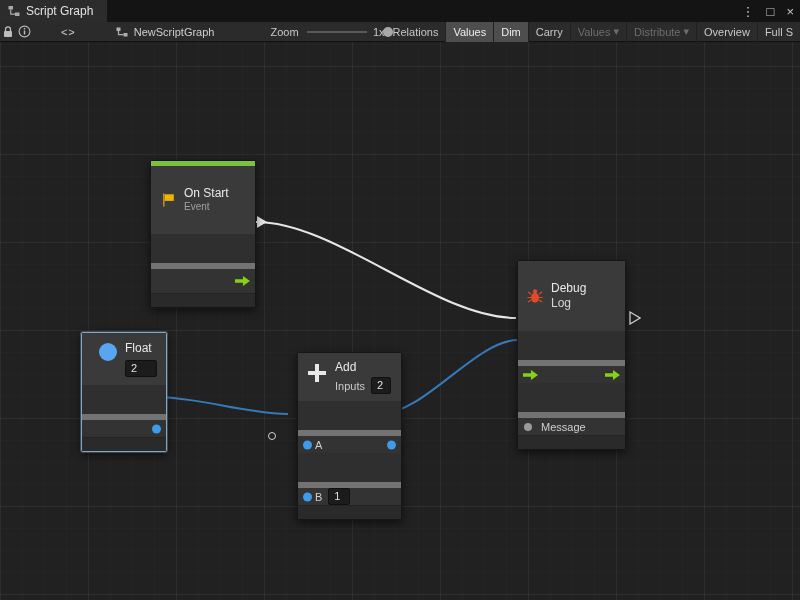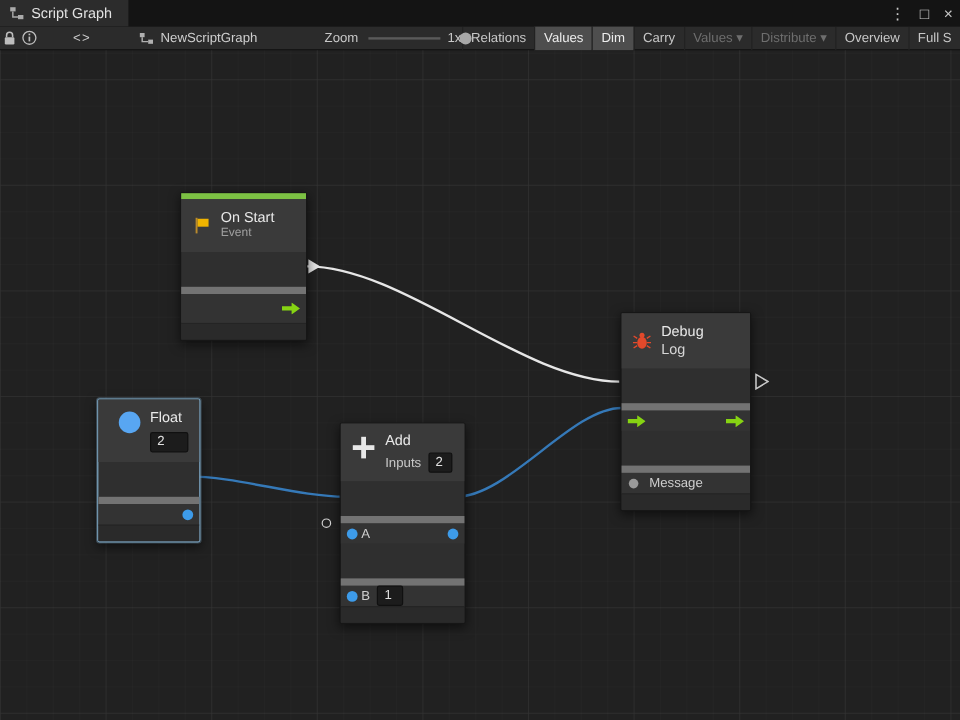--- a/index.html
+++ b/index.html
@@ -39,21 +39,21 @@
       linear-gradient(90deg, rgba(255,255,255,0.015) 1px, transparent 1px),
       linear-gradient(#2a2a2a 1px, transparent 1px),
       linear-gradient(90deg, #2a2a2a 1px, transparent 1px);
     background-size:22px 22px,22px 22px,88px 88px,88px 88px;
     background-position:0 2px,0 0,0 24px,0 0;}
   .wires{position:absolute;left:0;top:0;pointer-events:none;}
 
   
   .node{position:absolute;background:#2f2f2f;border:1px solid #161616;border-radius:2px;
     color:#dddddd;font-size:11px;box-shadow:0 3px 9px rgba(0,0,0,.55);}
-  .node-header{display:flex;align-items:center;gap:8px;padding:8px 9px;background:#3a3a3a;}
+  .node-header{display:flex;align-items:center;gap:8px;padding:20px 9px;background:#3a3a3a;}
   .node-titles{display:flex;flex-direction:column;line-height:14px;}
   .node-title{font-size:12px;color:#e9e9e9;}
   .node-sub{font-size:10px;color:#a0a0a0;}
   .node-row{position:relative;display:flex;align-items:center;height:23px;background:#333333;
     border-top:6px solid #737373;padding:0 8px;box-sizing:border-box;margin-top:29px;}
   .node-footer{height:13px;background:#2a2a2a;border-top:1px solid #242424;}
   .value-field{background:#1c1c1c;border:1px solid #101010;border-radius:2px;
     padding:1px 5px;color:#e0e0e0;font-size:11px;line-height:13px;min-width:8px;text-align:left;}
   .dot{width:9px;height:9px;border-radius:50%;background:#3d9be9;}
   .dot.gray{width:8px;height:8px;background:#9a9a9a;}
@@ -64,21 +64,21 @@
   .event-accent{height:5px;background:#7cc143;}
   #node-on-start .node-row{height:30px;}
 
   #node-float{left:81px;top:290px;width:84px;border-color:#7da7c4;
     box-shadow:0 0 0 1px rgba(125,167,196,.35),0 3px 9px rgba(0,0,0,.55);}
   #node-float .node-header{align-items:flex-start;padding:8px 17px;}
   .float-icon{width:18px;height:18px;border-radius:50%;background:#58a6f2;margin-top:2px;flex:none;}
   .float-col{display:flex;flex-direction:column;gap:5px;}
   #node-float .value-field{width:20px;}
 
-  #node-add{left:283px;top:310px;width:103px;}
+  #node-add{left:297px;top:310px;width:103px;}
   #node-add .node-header{align-items:flex-start;padding:7px 9px;}
   .add-col{display:flex;flex-direction:column;gap:3px;}
   .inputs-line{display:flex;align-items:center;gap:6px;color:#c9c9c9;font-size:11px;}
   .port-label{margin-left:9px;color:#cfcfcf;}
 
   #node-debug{left:517px;top:218px;width:107px;}
   #node-debug .node-titles{line-height:15px;}
   #node-debug .node-sub{font-size:12px;color:#d6d6d6;}
 
   .stray-circle{position:absolute;left:268px;top:390px;width:8px;height:8px;border-radius:50%;

